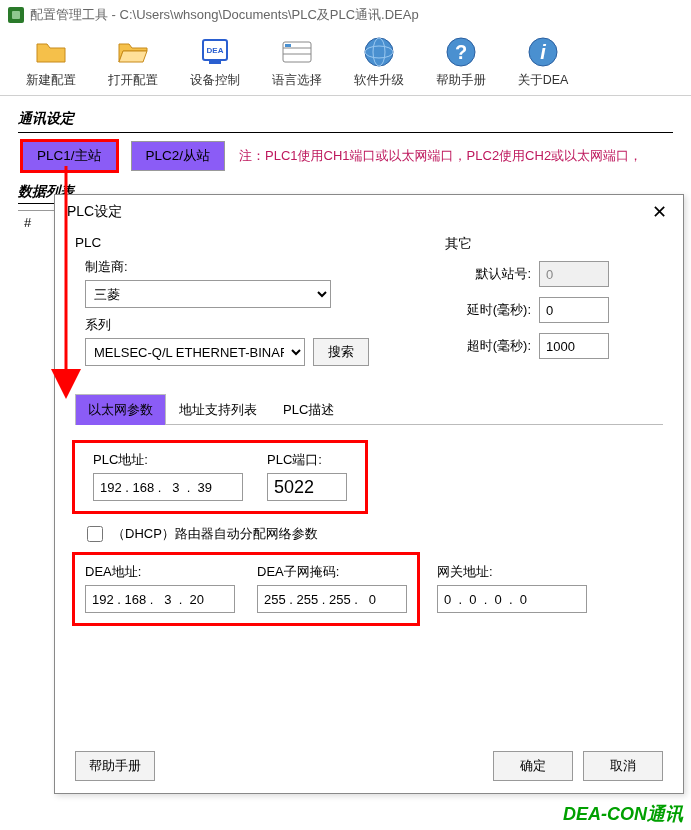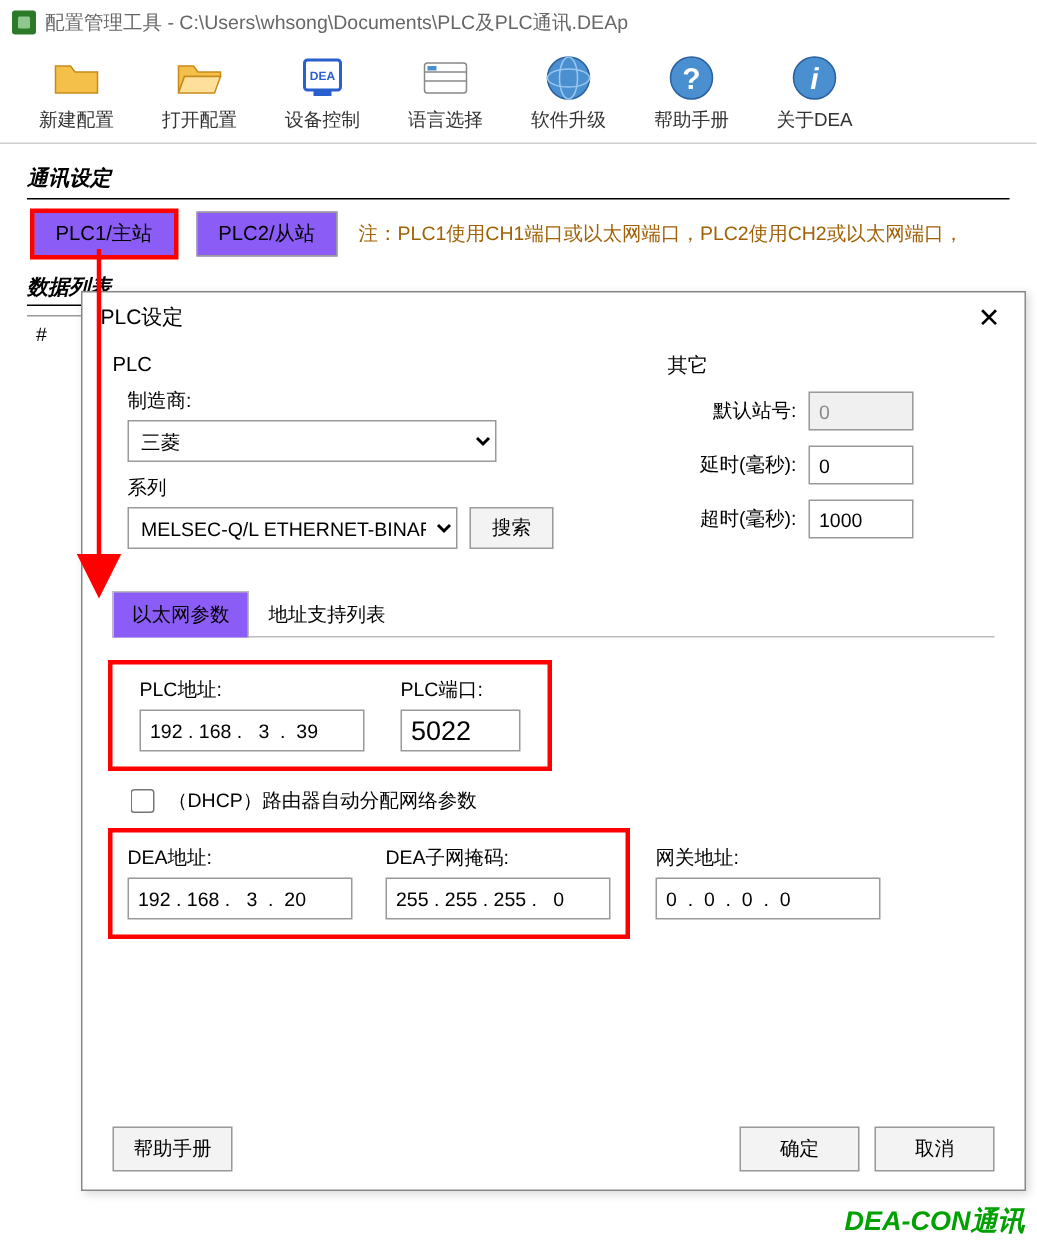--- a/index.html
+++ b/index.html
@@ -13,21 +13,21 @@
 .toolbar .item { width: 82px; display: flex; flex-direction: column; align-items: center; font-size: 12.5px; color: #333; cursor: pointer; padding-top: 2px; }
 .toolbar .item .ticon { width: 36px; height: 36px; margin-bottom: 2px; display: flex; align-items: center; justify-content: center; }
 .separator { height: 1px; background: #d0d0d0; margin: 0 0 8px 0; }
 
 .section-title { font-size: 14px; font-weight: bold; font-style: italic; padding: 6px 18px 4px; }
 .hr { height: 1px; background: #000; margin: 0 18px 8px; }
 
 .tab-buttons { display: flex; align-items: center; gap: 14px; padding: 0 22px 10px; }
 .tab-btn { height: 30px; padding: 0 14px; background: #8b5cf6; border: 1px solid #999; font-size: 13.5px; cursor: pointer; display: flex; align-items: center; }
 .highlight-red { outline: 3px solid #ff0000; outline-offset: -1px; }
-.tab-note { font-size: 13px; color: #a16207; }
+.tab-note { font-size: 13px; color: #be185d; }
 
 .data-header { font-size: 14px; font-weight: bold; font-style: italic; padding: 2px 18px 2px; }
 
 .arrow-svg { position: absolute; left: 46px; top: 160px; pointer-events: none; z-index: 20; }
 
 .dialog { position: absolute; left: 54px; top: 194px; width: 630px; height: 600px; background: #fff; border: 1px solid #888; box-shadow: 2px 2px 6px rgba(0,0,0,0.15); z-index: 10; }
 .dialog-title { display: flex; align-items: center; justify-content: space-between; height: 34px; padding: 0 12px; font-size: 14px; }
 .dialog-close { font-size: 18px; cursor: pointer; padding: 0 4px; }
 .dialog-body { padding: 6px 20px 10px; }
 
@@ -214,20 +214,21 @@
         <div class="row">
           <label>超时(毫秒):</label>
           <input class="txt" style="width: 70px;" value="1000">
         </div>
       </div>
     </div>
 
     <div class="tabs2">
       <div class="tab2 active">以太网参数</div>
       <div class="tab2">地址支持列表</div>
+      <div class="tab2">PLC描述</div>
     </div>
 
     <div class="net-group">
       <div class="net-box">
         <div class="net-col">
           <div class="nlabel">PLC地址:</div>
           <input class="ip-input" value="192 . 168 .   3  .  39" style="">
         </div>
         <div class="net-col">
           <div class="nlabel">PLC端口:</div>

